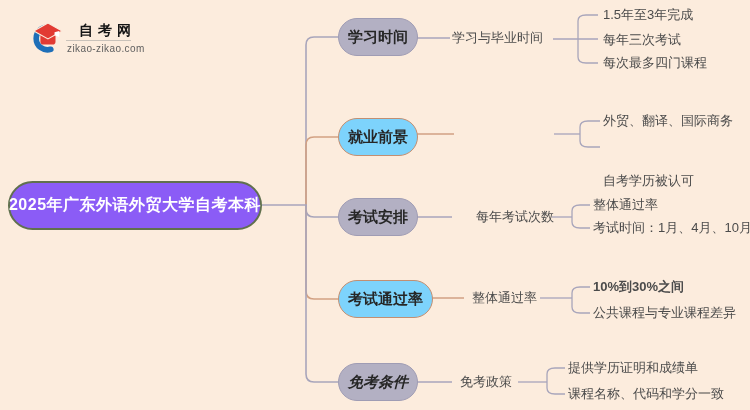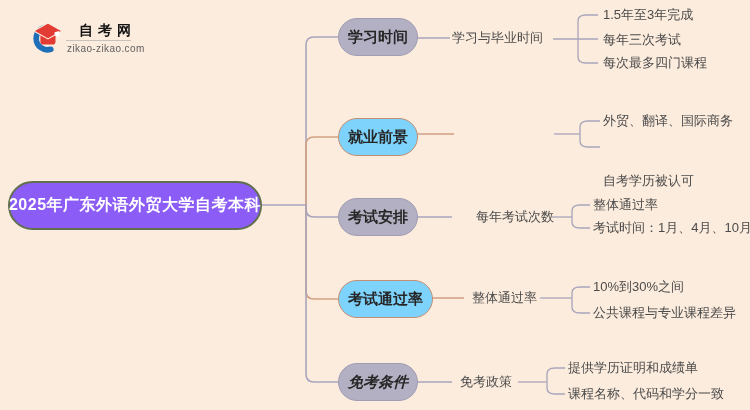--- a/index.html
+++ b/index.html
@@ -92,21 +92,21 @@
   <div class="txt" style="left:603px;top:112px;">外贸、翻译、国际商务</div>
   <div class="txt" style="left:603px;top:138px;margin-top:34px;">自考学历被认可</div>
 
   <div class="pill branch-pill branch-lavender" style="left:338px;top:198px;font-family:Liberation Mono, monospace;">考试安排</div>
   <div class="txt" style="left:476px;top:208px;">每年考试次数</div>
   <div class="txt" style="left:593px;top:196px;">整体通过率</div>
   <div class="txt" style="left:593px;top:219px;">考试时间：1月、4月、10月</div>
 
   <div class="pill branch-pill branch-salmon" style="left:338px;top:280px;">考试通过率</div>
   <div class="txt" style="left:472px;top:289px;">整体通过率</div>
-  <div class="txt" style="left:593px;top:278px;">10%到30%之间</div>
+  <div class="txt" style="left:593px;top:278px;font-weight:bold;">10%到30%之间</div>
   <div class="txt" style="left:593px;top:304px;">公共课程与专业课程差异</div>
 
   <div class="pill branch-pill branch-lavender" style="left:338px;top:363px;font-style:italic;">免考条件</div>
   <div class="txt" style="left:460px;top:373px;">免考政策</div>
   <div class="txt" style="left:568px;top:359px;">提供学历证明和成绩单</div>
   <div class="txt" style="left:568px;top:385px;">课程名称、代码和学分一致</div>
 
 </div>
 
 </body></html>

